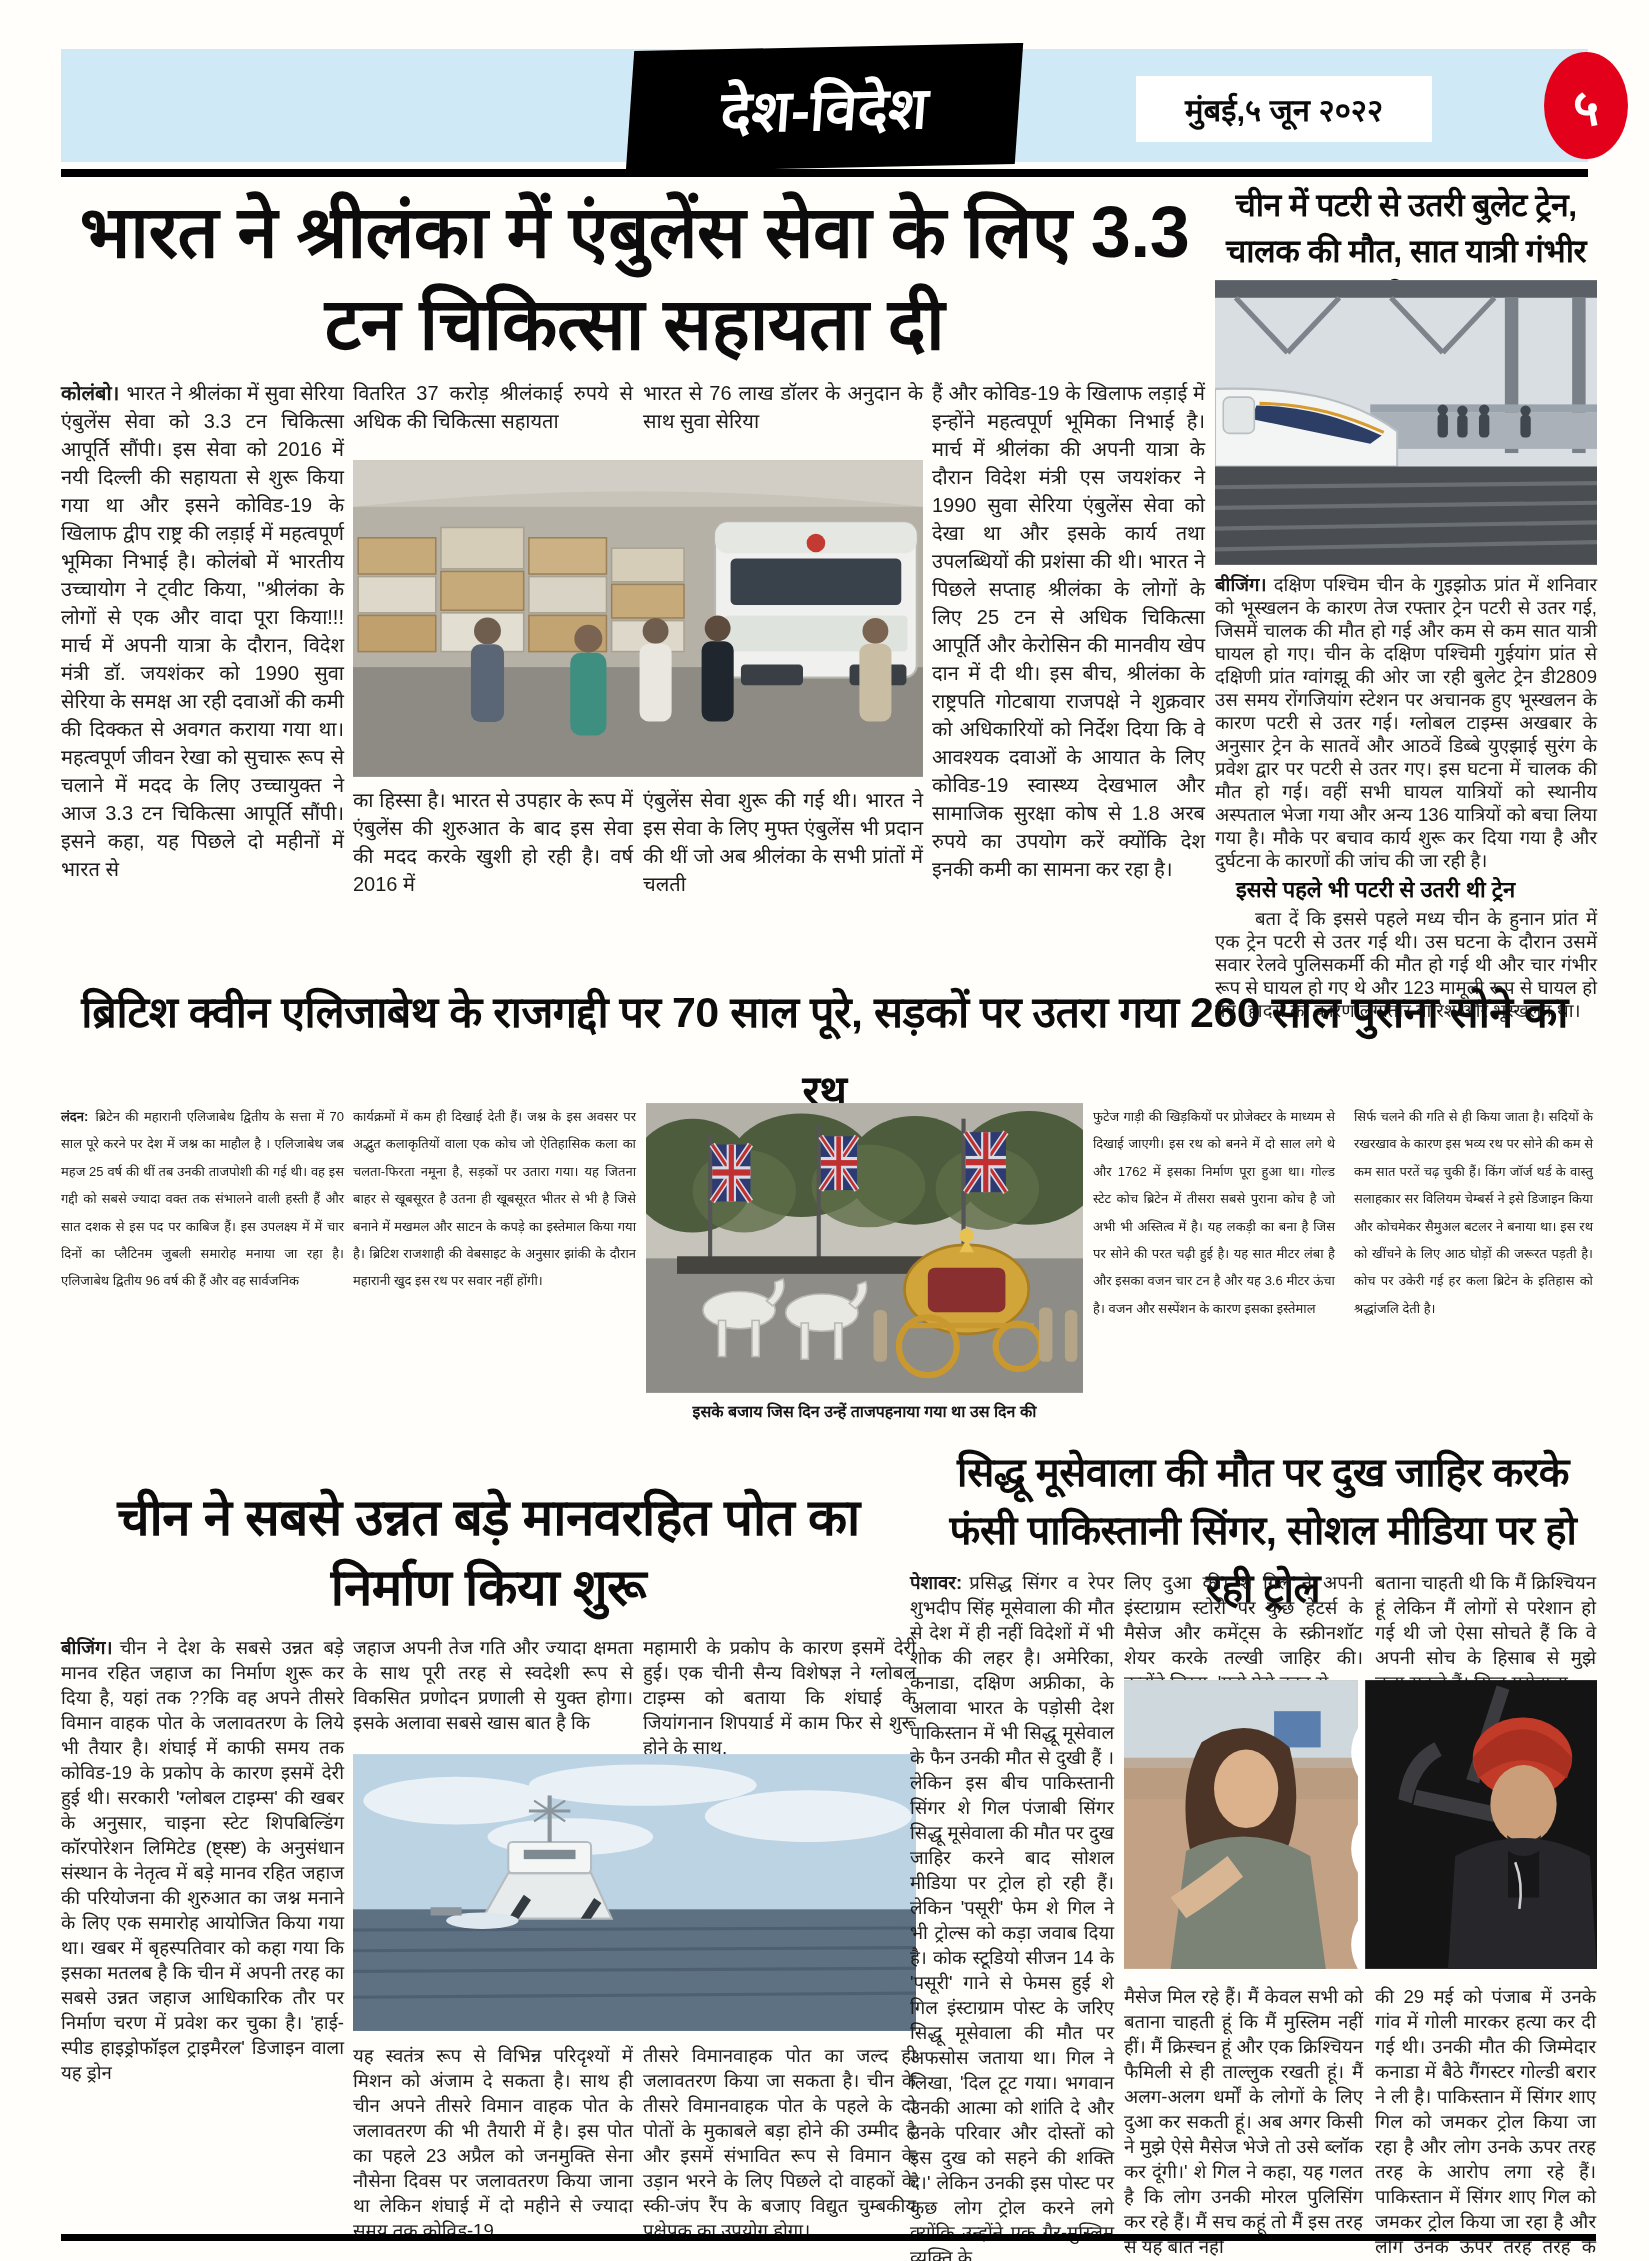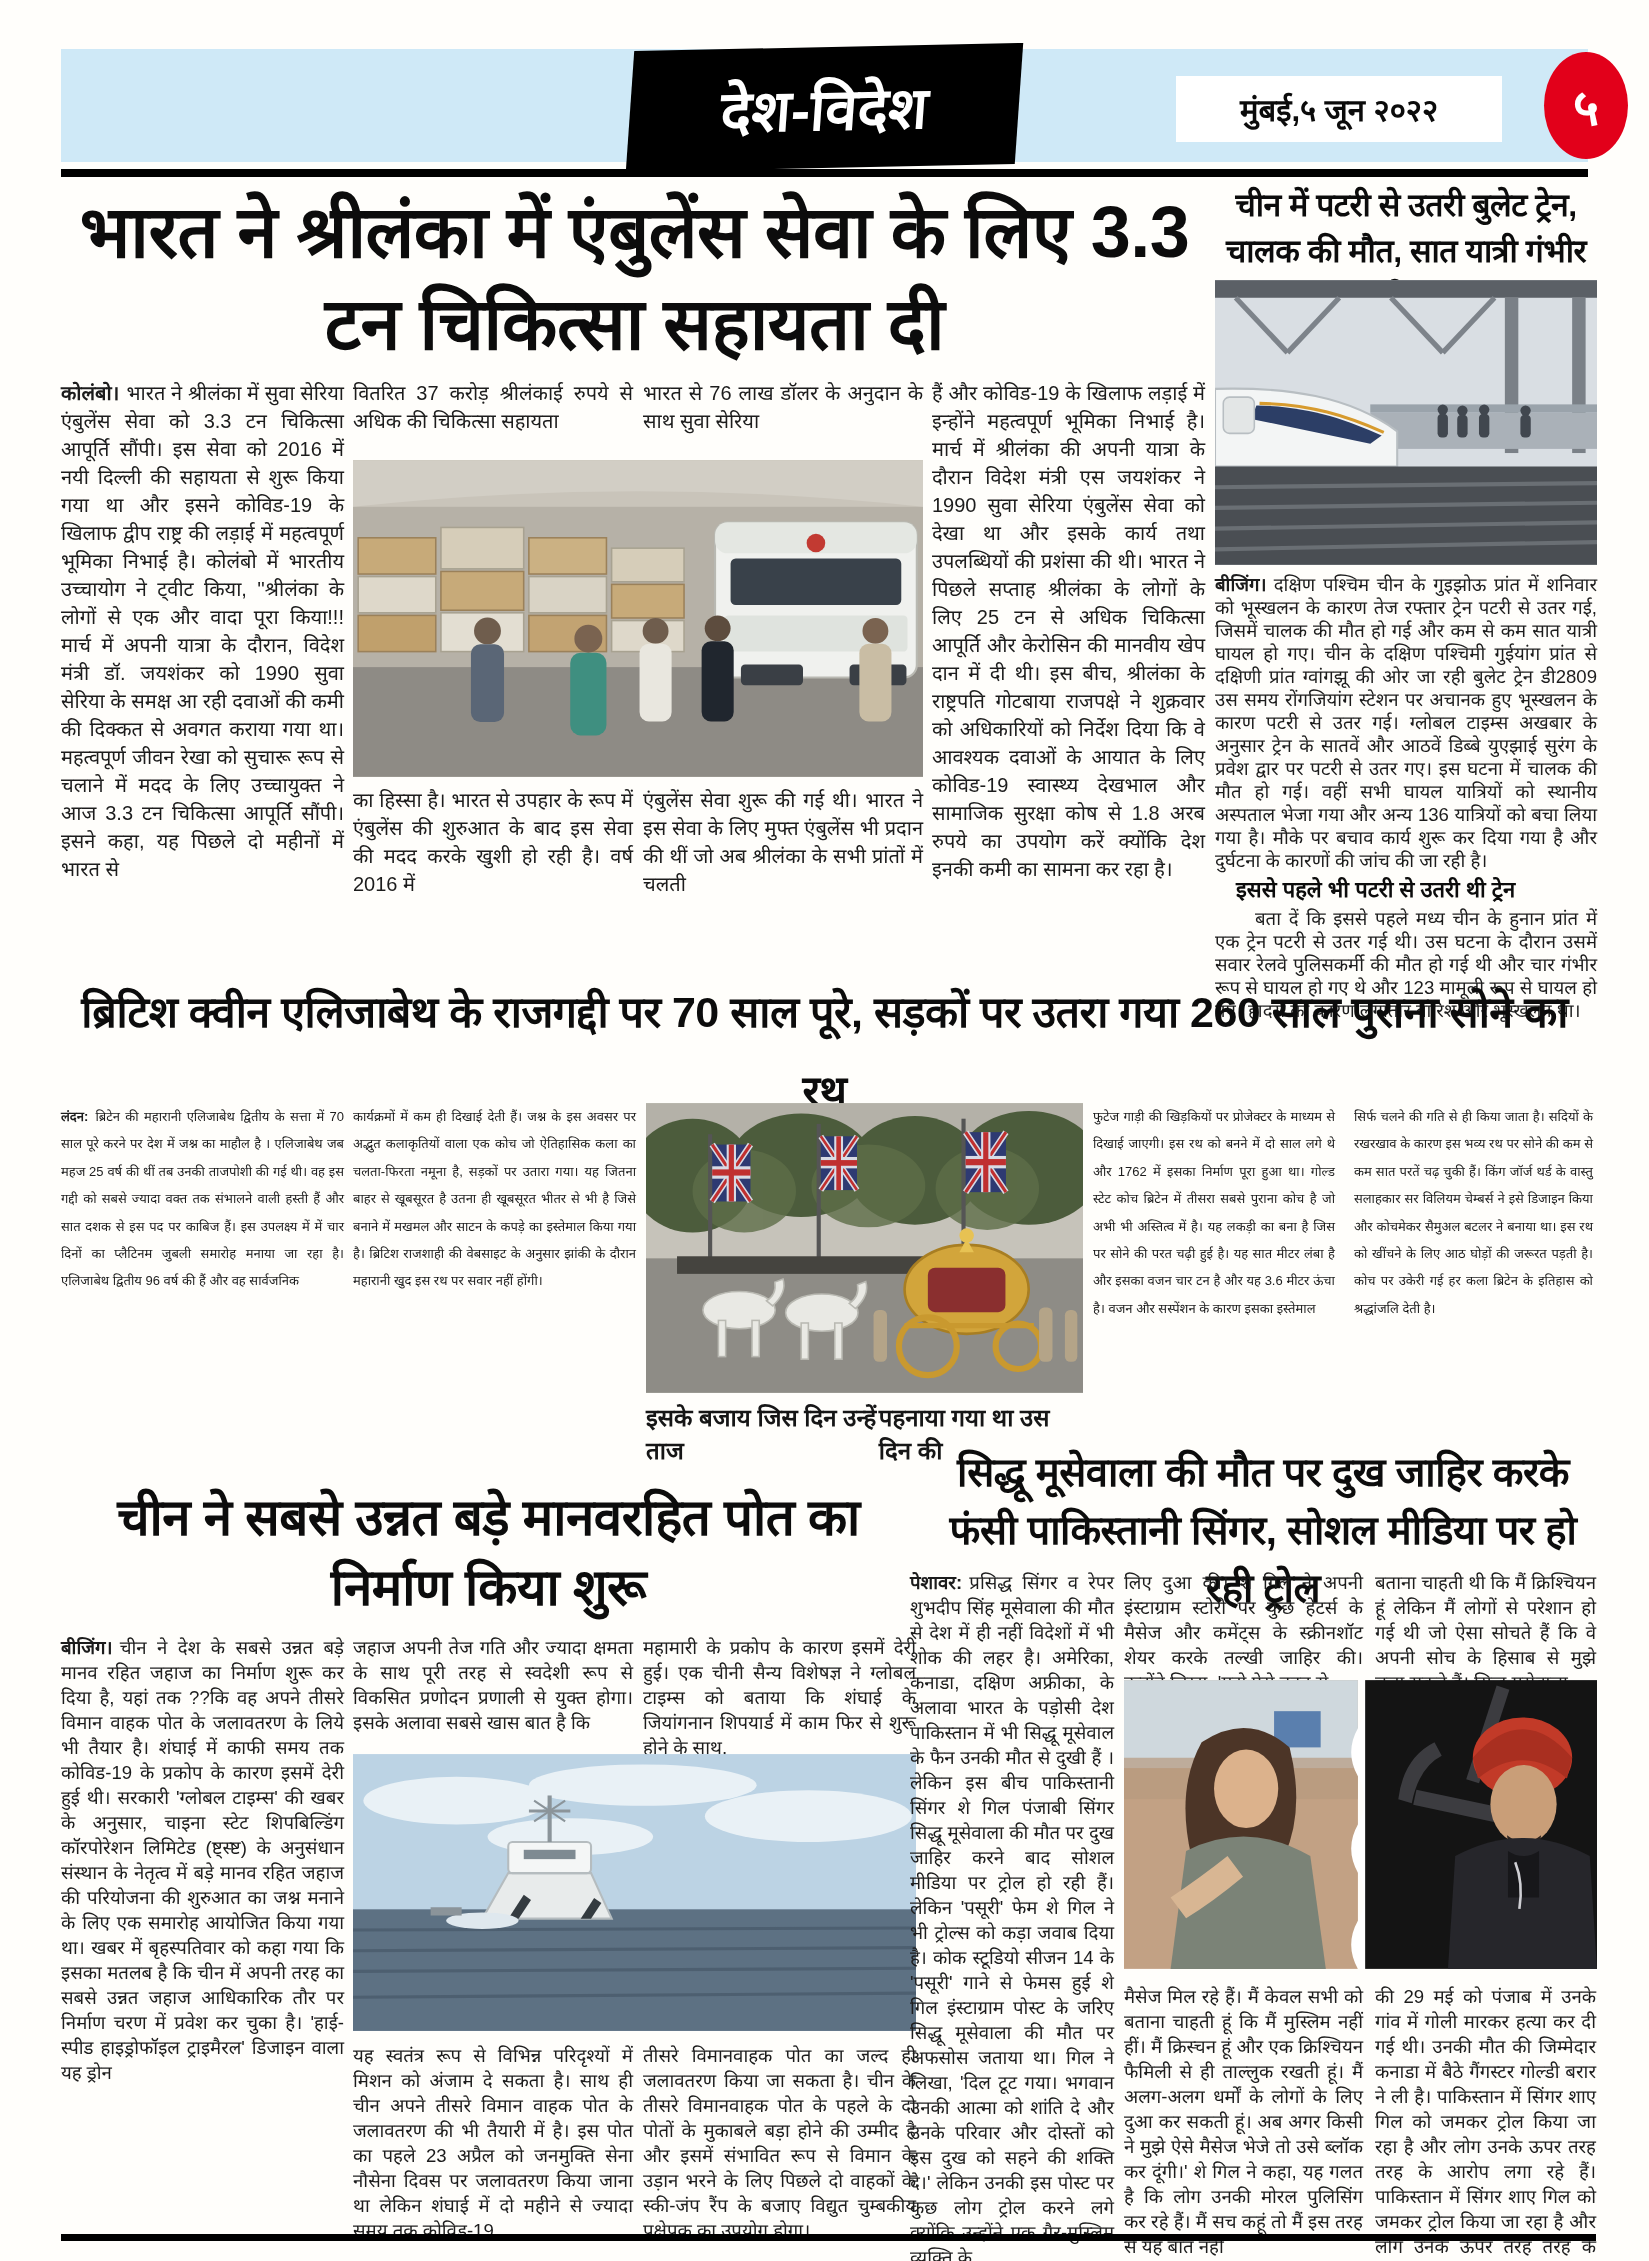--- a/index.html
+++ b/index.html
@@ -12,38 +12,38 @@
   .train-text{font-size:18.6px;line-height:23px;text-align:justify;color:#1c1c1c;}
   .dateline{font-weight:bold;margin-right:7.2px;}
   .lead-indent{text-indent:40px;}
   .headline{font-weight:800;color:#0c0c0c;letter-spacing:-0.5px;}
   .h-main{font-size:72px;line-height:92px;text-align:center;}
   .h-train{font-size:32px;line-height:46px;text-align:center;}
   .h-queen{font-size:43px;line-height:79px;text-align:center;}
   .h-ship{font-size:51px;line-height:70px;text-align:center;}
   .h-sidhu{font-size:40px;line-height:58px;text-align:center;}
   .subhead{font-weight:800;font-size:22px;line-height:29px;color:#0c0c0c;text-indent:21px;margin:3.1px 0;}
-  .caption{display:flex;justify-content:flex-end;font-size:24px;font-weight:600;color:#161616;}
+  .caption{display:flex;justify-content:center;font-size:16px;font-weight:600;color:#161616;}
   .rule{background:#000;}
   .masthead-red{display:flex;align-items:center;justify-content:center;font-weight:800;color:#ffffff;font-size:34px;text-align:center;}
   .section-flag{display:flex;align-items:center;justify-content:center;font-weight:800;color:#ffffff;font-size:58px;transform:skew(-4deg,-1.2deg);}
   .date-box{display:flex;align-items:center;justify-content:center;font-weight:700;color:#0b0b0b;font-size:31px;}
   .page-circle{display:flex;align-items:center;justify-content:center;border-radius:50%;color:#ffffff;font-weight:800;font-size:50px;}
   svg{display:block;}
 </style>
 </head>
 <body>
 
 <div class="page">
 
   <div class="abs" style="left:61px;top:49px;width:1527px;height:113px;background:#cfe9f7;"></div>
   <div class="abs section-flag" style="left:630px;top:47px;width:389px;height:121px;background:#000000;">
     <span>देश-विदेश</span>
   </div>
-  <div class="abs date-box" style="left:1136px;top:76px;width:326px;height:66px;background:#ffffff;margin-left:40px;">
+  <div class="abs date-box" style="left:1136px;top:76px;width:296px;height:66px;background:#ffffff;">
     <span>मुंबई,५ जून २०२२</span>
   </div>
   <div class="abs page-circle" style="left:1544px;top:52px;width:84px;height:107px;background:#e2001a;">
     <span>५</span>
   </div>
   <div class="abs rule" style="left:61px;top:169px;width:1527px;height:8.3px;"></div>
 
   <div class="abs headline h-main" style="left:61px;top:186px;width:1147px;">भारत ने श्रीलंका में एंबुलेंस सेवा के लिए 3.3 टन चिकित्सा सहायता दी</div>
 
   <div class="abs body-text" style="left:61px;top:379px;width:283px;">

